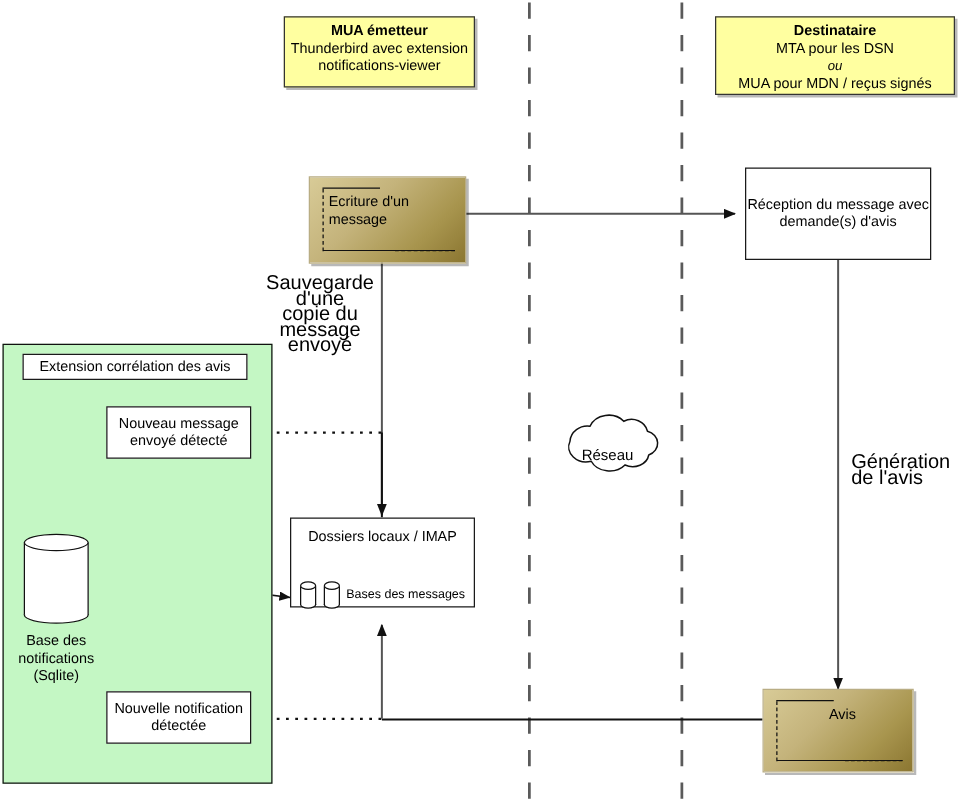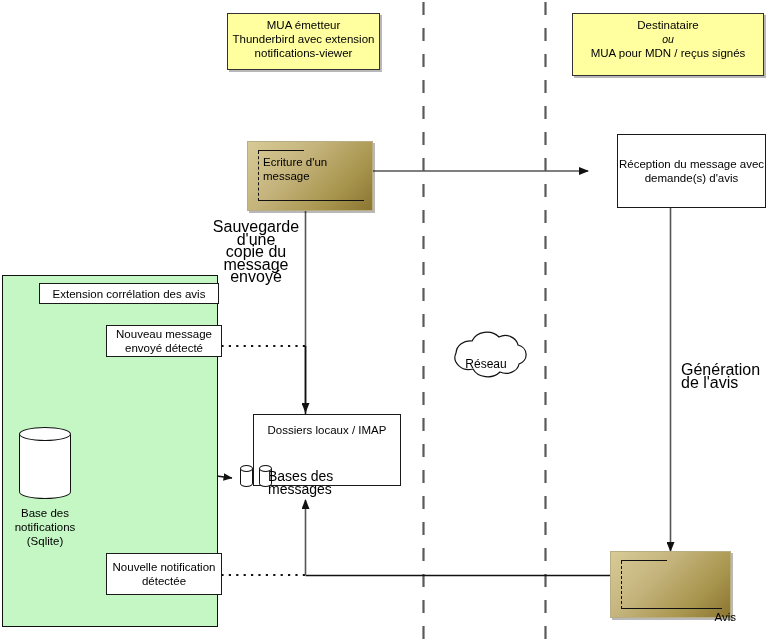--- a/index.html
+++ b/index.html
@@ -16,31 +16,31 @@
   
   .actorbox{
     background:#ffffa0;
     border:1px solid #333333;
     box-shadow:2px 2px 0 rgba(0,0,0,.28);
     text-align:center;
     font-size:11.5px;
     line-height:14px;
     padding-top:4px;
   }
-  .actorbox .ttl{font-weight:normal;}
+  .actorbox .ttl{font-weight:bold;}
   .actorbox .it{font-style:italic;font-size:10.5px;}
 
   
   .wbox{
     background:#ffffff;
     border:1.4px solid #1a1a1a;
     text-align:center;
     font-size:11.5px;
     line-height:14px;
-    display:flex;align-items:center;justify-content:center;margin-left:21px;
+    display:flex;align-items:center;justify-content:center;
   }
   .wbox.topal{align-items:flex-start;padding-top:8px;text-align:right;}
 
   
   .gbox{
     background:linear-gradient(135deg,#d8cb97 0%,#c4b37b 38%,#a8954e 72%,#8b7631 100%);
     border:1px solid #b9ad84;
     box-shadow:2px 2px 0 rgba(0,0,0,.28);
     font-size:11.5px;
     line-height:14px;
@@ -146,20 +146,21 @@
   </svg>
 
   <div class="node actorbox" style="left:227px;top:13px;width:153px;height:57px;">
     <div class="ttl">MUA émetteur</div>
     <div>Thunderbird avec extension</div>
     <div>notifications-viewer</div>
   </div>
 
   <div class="node actorbox" style="left:572px;top:13px;width:192px;height:63px;text-align:center;">
     <div class="ttl">Destinataire</div>
+    <div>MTA pour les DSN</div>
     <div class="it">ou</div>
     <div>MUA pour MDN / reçus signés</div>
   </div>
 
   <div class="node gbox" style="left:247px;top:141px;width:126px;height:70px;">
     <div class="inner" style="left:10px;top:9px;width:106px;height:50px;"></div>
     <div class="lab" style="left:15px;top:13px;width:104px;text-align:left;white-space:pre-line;">Ecriture d'un
 message</div>
   </div>
 
@@ -191,45 +192,45 @@
   <div class="cyl small" style="left:240px;top:465px;width:13px;height:22px;">
     <div class="body"></div>
       <div class="bot"></div>
       <div class="top"></div>
   </div>
   <div class="cyl small" style="left:259px;top:465px;width:13px;height:22px;">
     <div class="body"></div>
       <div class="bot"></div>
       <div class="top"></div>
   </div>
-  <div class="lbl left" style="left:268px;top:470px;width:106px;font-size:14px;">Bases des messages</div>
+  <div class="lbl left" style="left:277px;top:470px;width:106px;font-size:10px;">Bases des messages</div>
 
   <div class="node greenpanel" style="left:2px;top:275px;width:216px;height:352px;"></div>
 
   <div class="node wbox" style="left:18px;top:283px;width:180px;height:21px;">
     <div>Extension corrélation des avis</div>
   </div>
 
-  <div class="node wbox" style="left:85px;top:325px;width:116px;height:32px;">
+  <div class="node wbox" style="left:85px;top:325px;width:116px;height:42px;">
     <div style="white-space:pre-line;">Nouveau message
 envoyé détecté</div>
   </div>
 
   <div class="node wbox" style="left:85px;top:553px;width:116px;height:42px;">
     <div style="white-space:pre-line;">Nouvelle notification
 détectée</div>
   </div>
 
   <div class="cyl" style="left:19px;top:427px;width:52px;height:72px;">
     <div class="body"></div>
       <div class="bot"></div>
       <div class="top"></div>
   </div>
   <div class="lbl" style="left:3px;top:506px;width:84px;font-size:11.5px;line-height:14px;">Base des
 notifications
 (Sqlite)</div>
 
   <div class="node gbox" style="left:610px;top:551px;width:121px;height:67px;">
     <div class="inner" style="left:10px;top:9px;width:101px;height:48px;"></div>
-    <div class="lab" style="left:29px;top:13px;width:96px;text-align:right;margin-top:45px;">Avis</div>
+    <div class="lab" style="left:15px;top:13px;width:96px;text-align:center;">Avis</div>
   </div>
 
 </div>
 
 </body></html>

